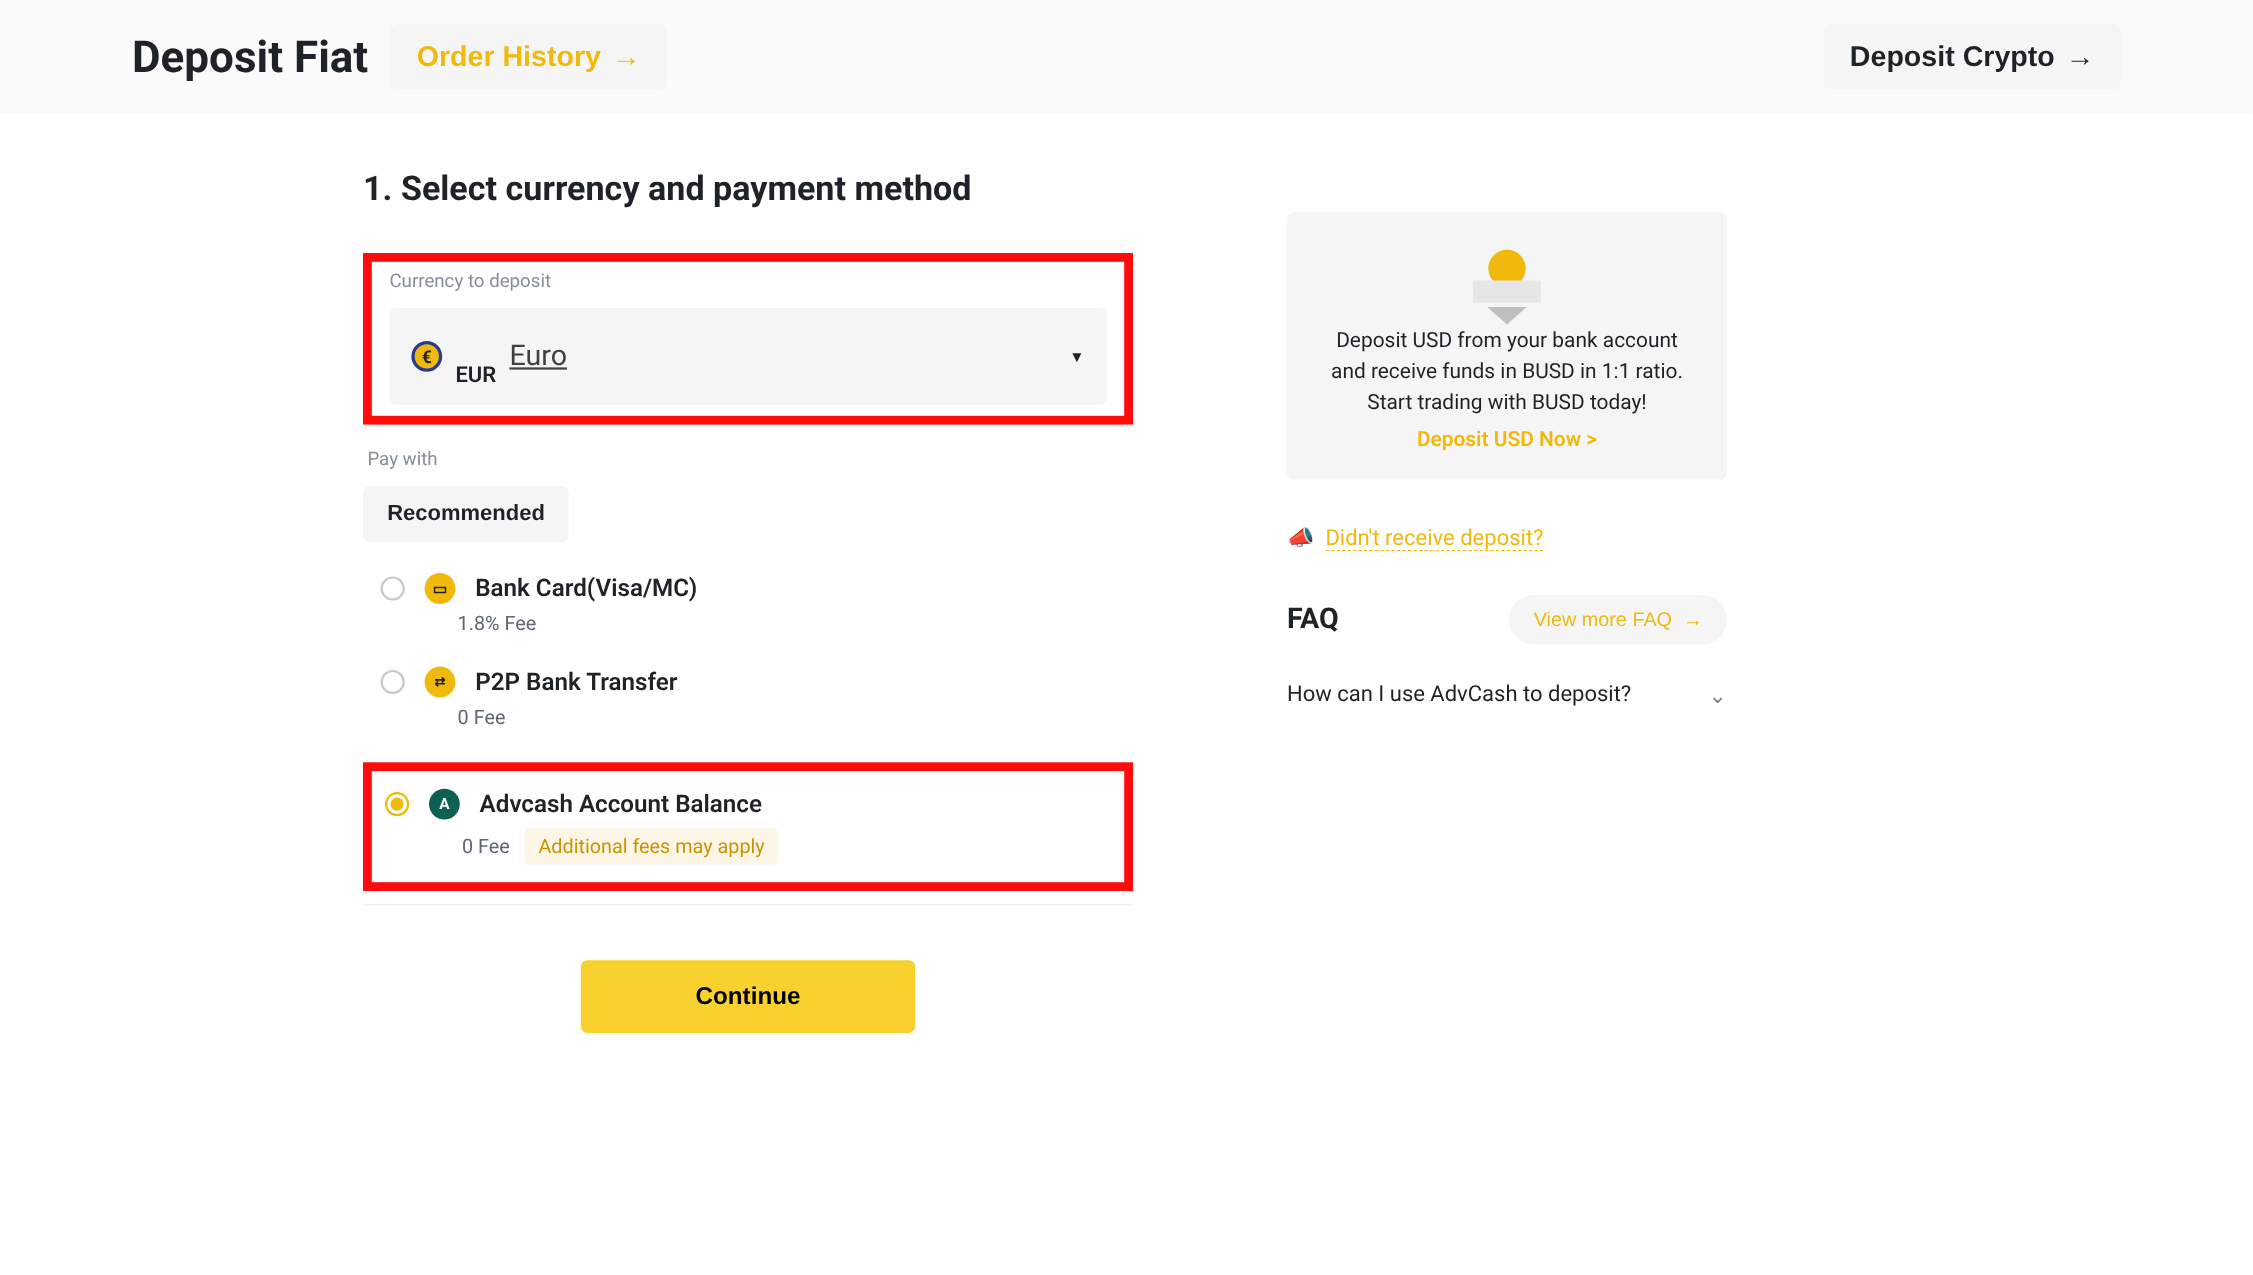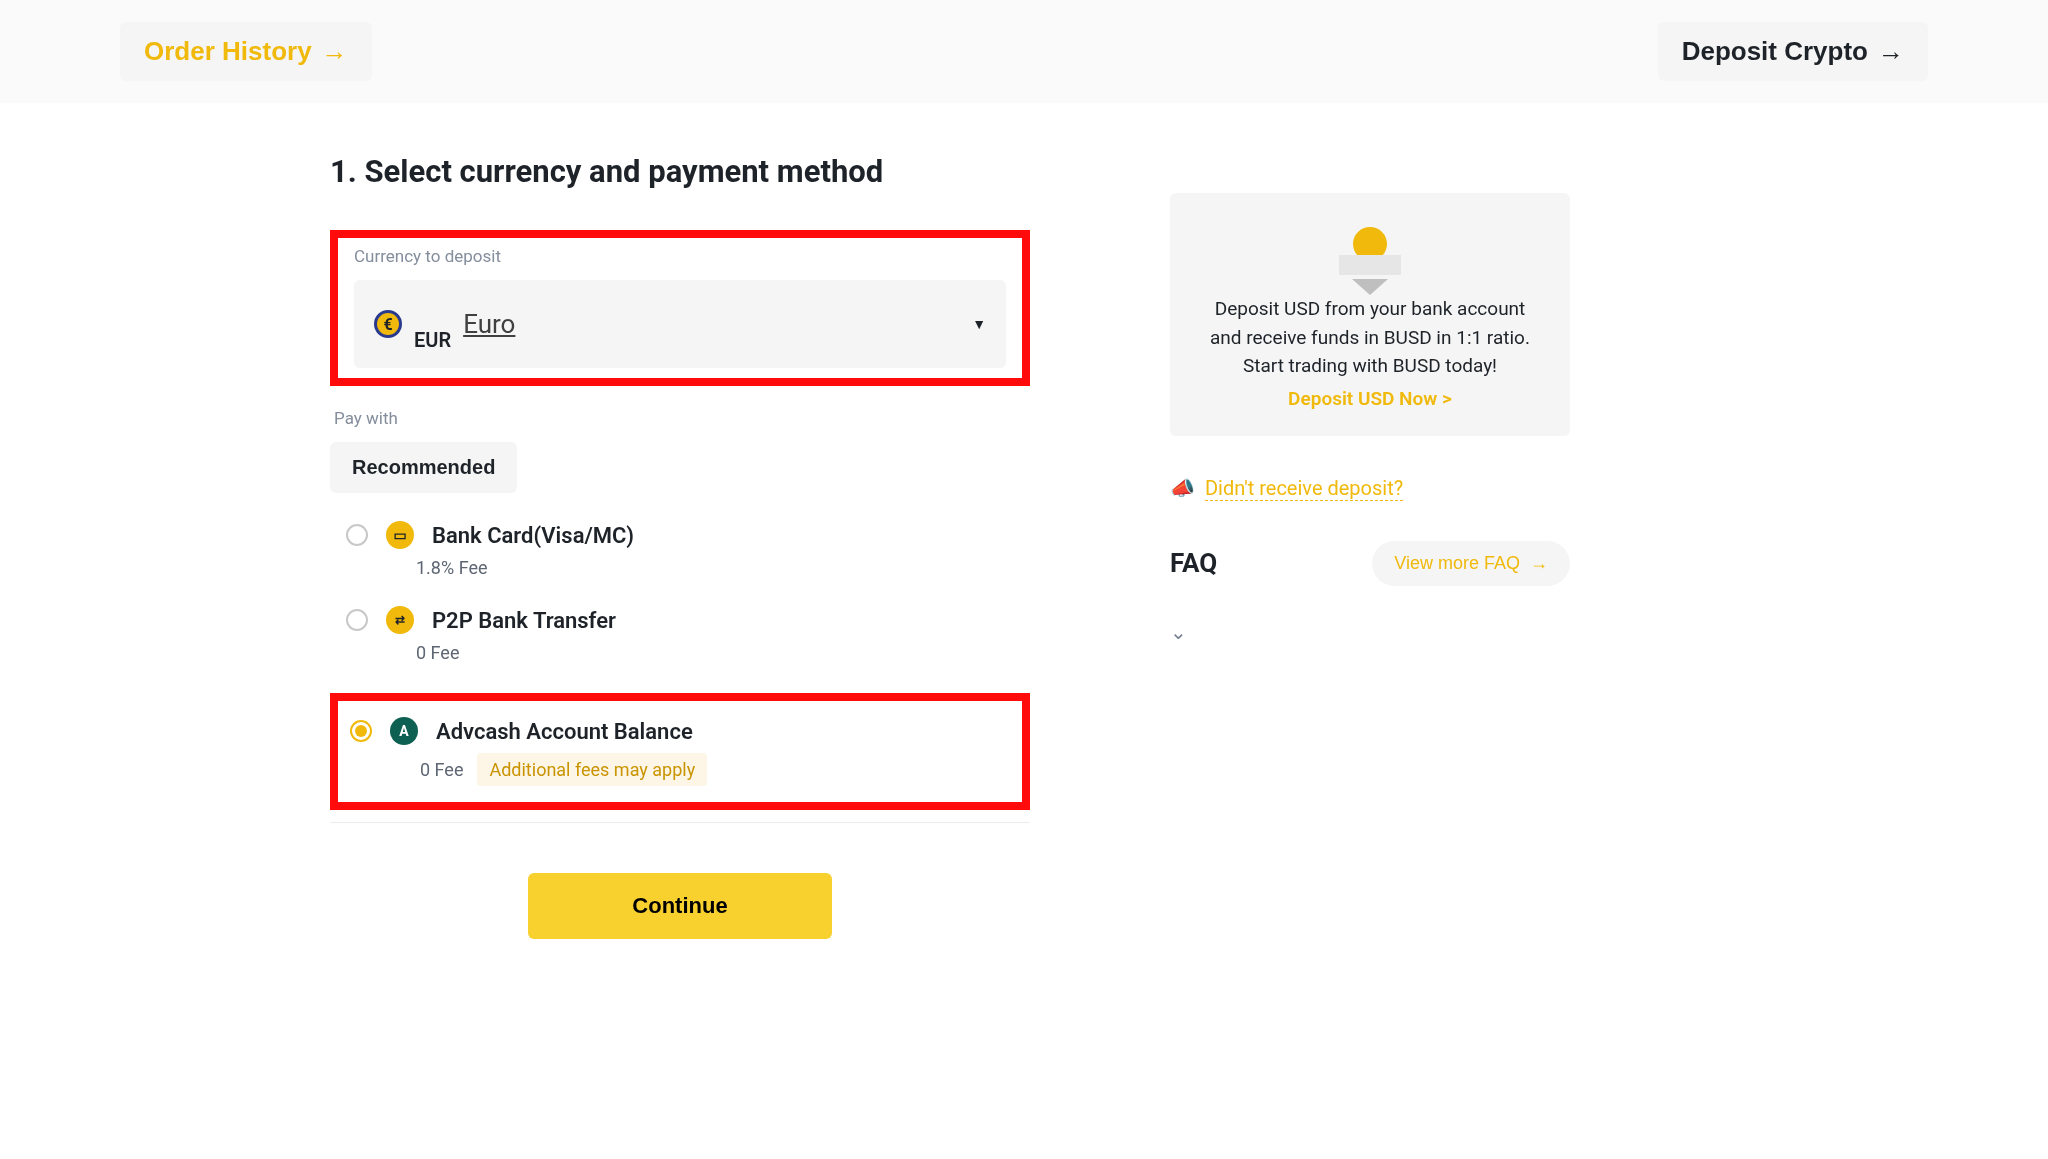--- a/index.html
+++ b/index.html
@@ -62,20 +62,21 @@
   .faq-title { font-size: 26px; font-weight: 700; }
   .faq-more { margin-left: auto; background: #f5f5f5; border: none; padding: 12px 22px; border-radius: 999px; color: #f0b90b; font-size: 18px; font-weight: 500; cursor: pointer; display:flex; align-items:center; gap:10px;}
   .faq-item { display: flex; align-items: flex-start; gap: 30px; font-size: 20px; color: #1e2329; cursor: pointer;}
   .faq-item .q { flex:1; line-height:1.4; }
   .chev { color: #76808f; font-size: 20px; margin-top:4px;}
 </style>
 </head>
 <body>
 
 <div class="header">
+  <div class="page-title">Deposit Fiat</div>
   <button class="pill-btn accent">
     <span>Order History</span>
     <span class="arrow">→</span>
   </button>
   <div class="spacer"></div>
   <button class="pill-btn plain">
     <span>Deposit Crypto</span>
     <span class="arrow">→</span>
   </button>
 </div>
@@ -163,16 +164,17 @@
 
     <div class="faq-row">
       <span class="faq-title">FAQ</span>
       <button class="faq-more">
         <span>View more FAQ</span>
         <span>→</span>
       </button>
     </div>
 
     <div class="faq-item">
+      <span class="q">How can I use AdvCash to deposit?</span>
       <span class="chev">⌄</span>
     </div>
   </div>
 </div>
 
 </body></html>

